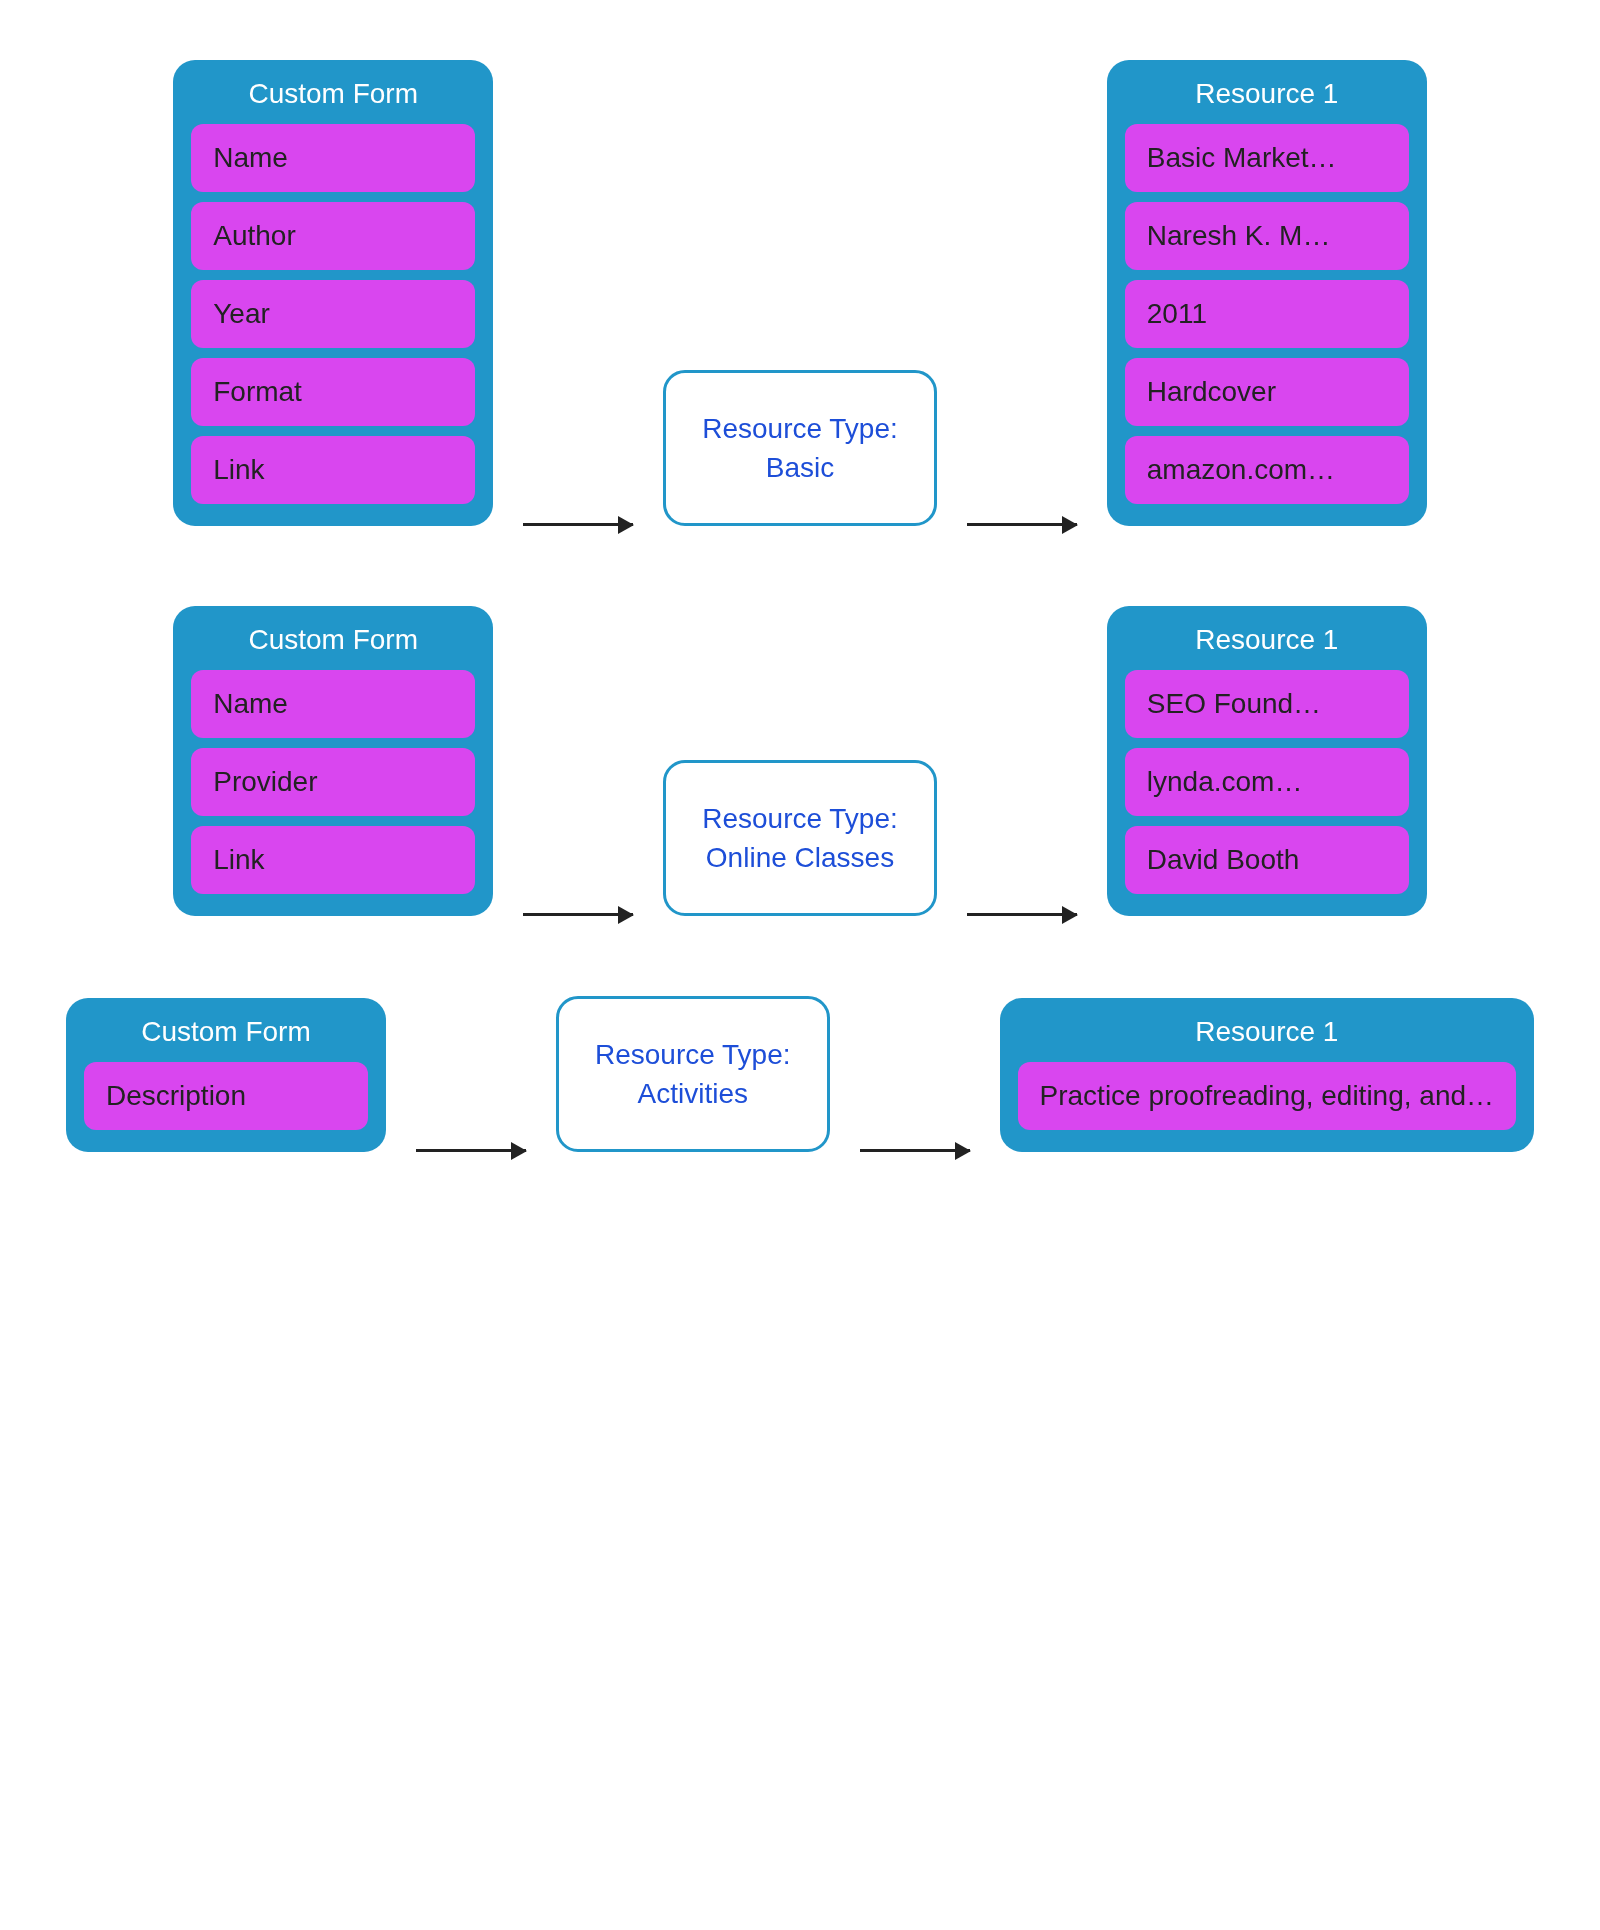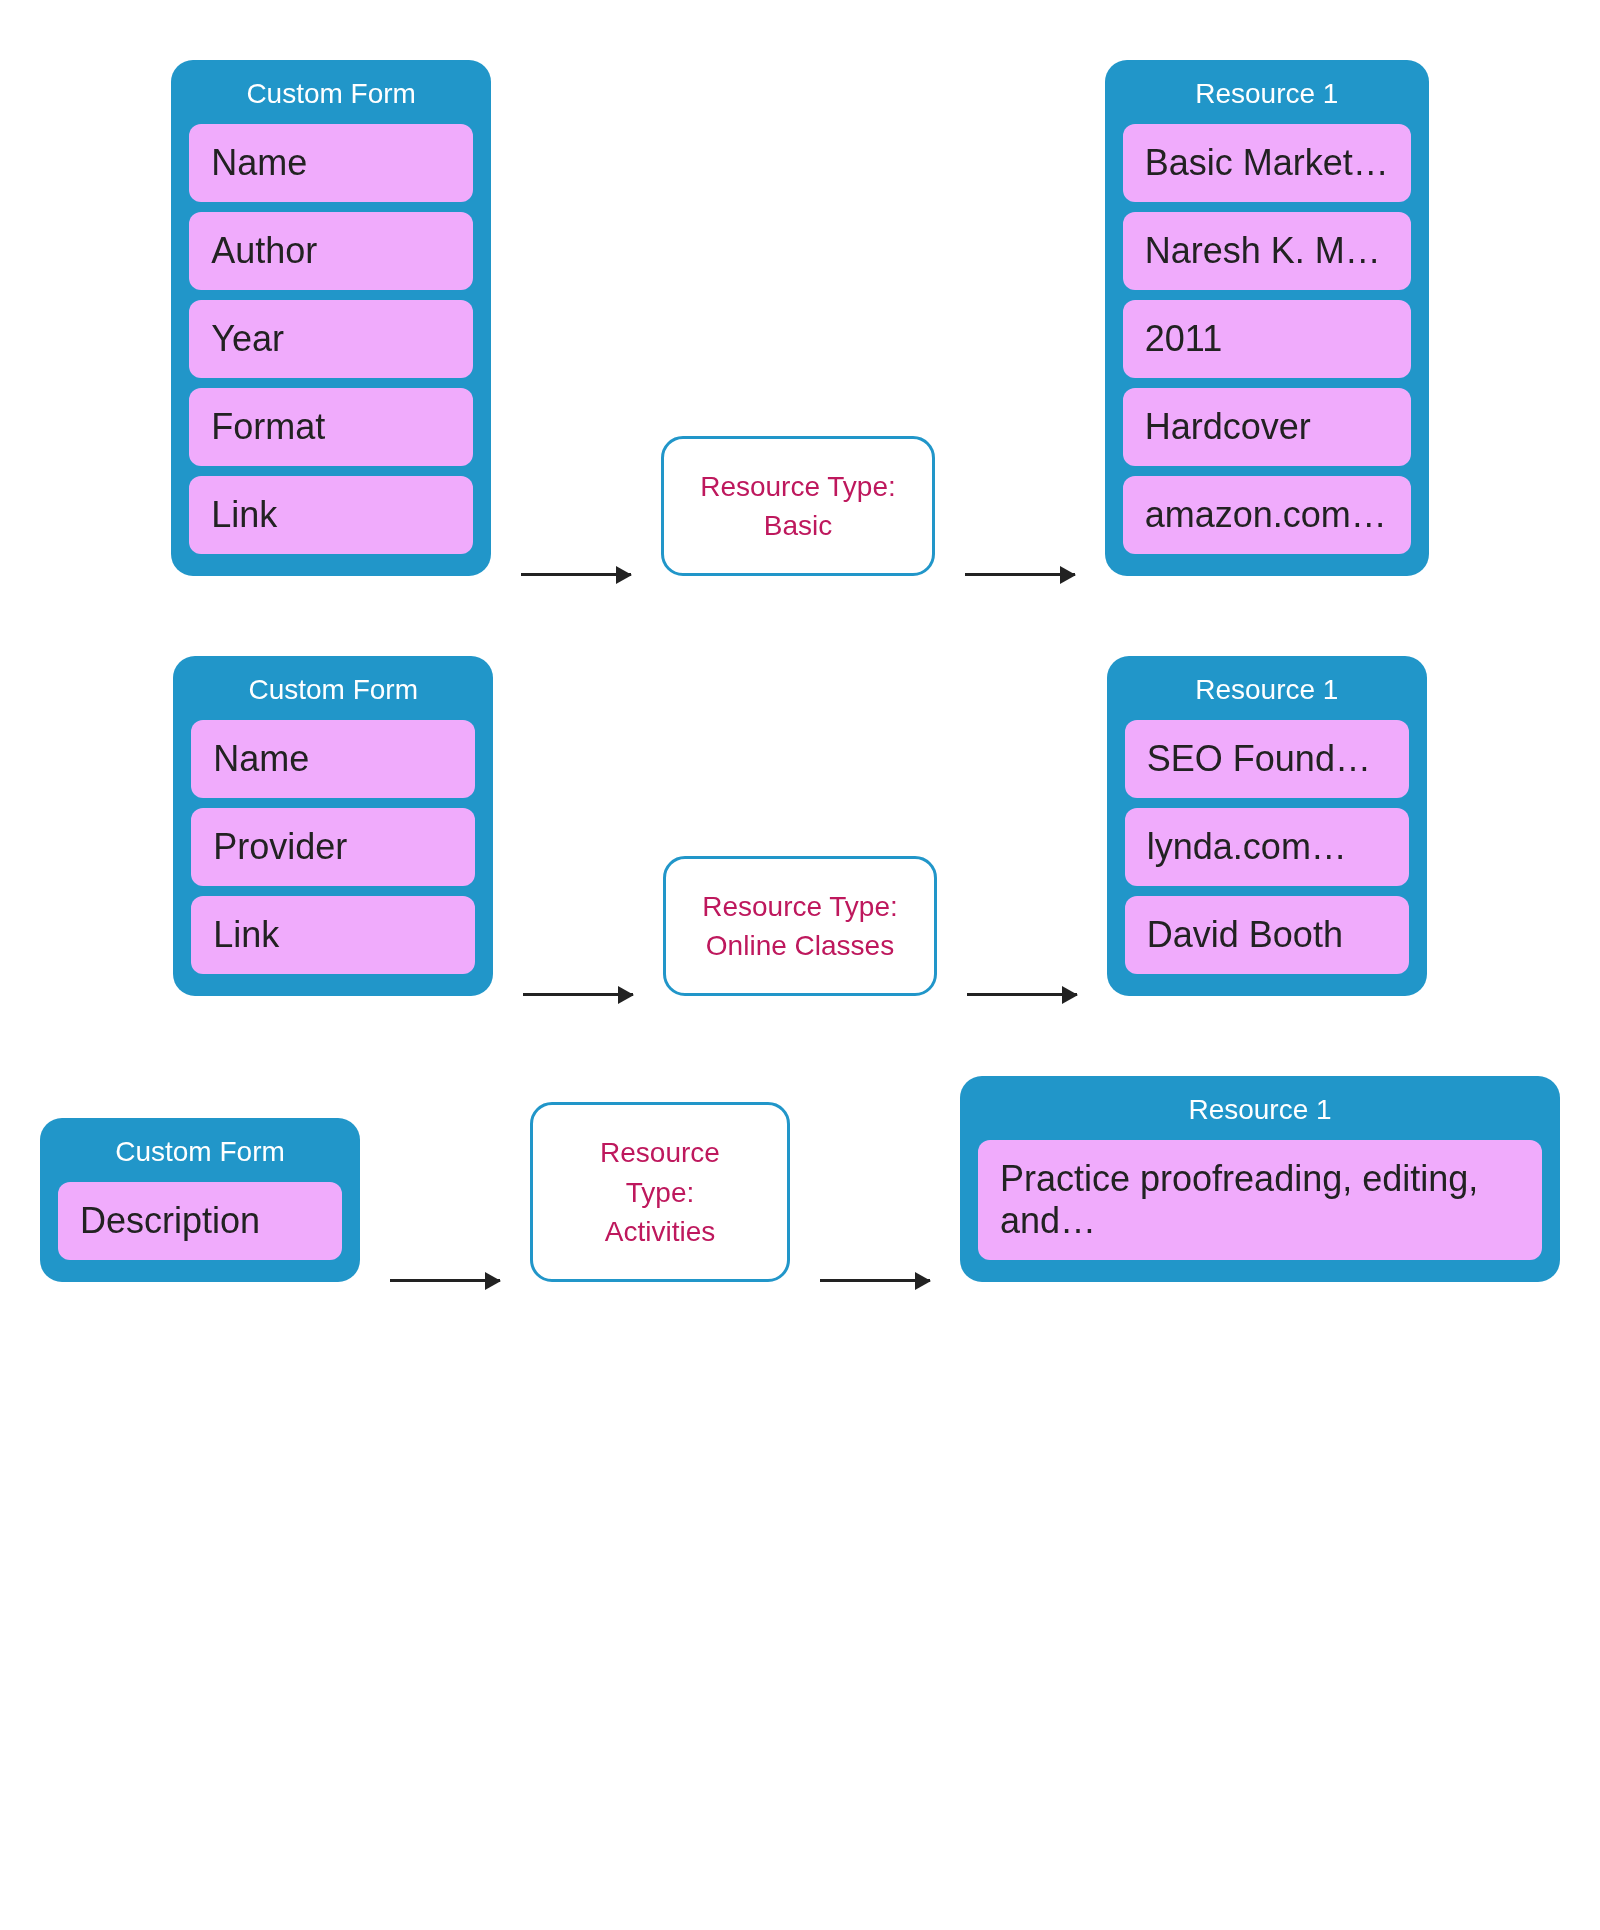--- a/index.html
+++ b/index.html
@@ -32,25 +32,25 @@
 
     .blue-box-title {
       color: #fff;
       font-size: 28px;
       font-weight: 500;
       text-align: center;
       margin-bottom: 14px;
     }
 
     .white-field {
-      background: #f0abfc;
+      background: #d946ef;
       border-radius: 12px;
       padding: 18px 22px;
       margin-bottom: 10px;
-      font-size: 36px;
+      font-size: 28px;
       color: #222;
       font-weight: 400;
       min-width: 280px;
     }
 
     .white-field:last-child {
       margin-bottom: 0;
     }
 
     
@@ -77,25 +77,25 @@
       border-left: 16px solid #222;
       border-top: 9px solid transparent;
       border-bottom: 9px solid transparent;
     }
 
     
     .resource-type-box {
       background: #fff;
       border: 3px solid #2196C9;
       border-radius: 22px;
-      padding: 28px 36px;
+      padding: 36px 36px;
       min-width: 260px;
       text-align: center;
       font-size: 28px;
-      color: #be185d;
+      color: #1d4ed8;
       line-height: 1.4;
     }
 
     
     .resource-box {
       background: #2196C9;
       border-radius: 22px;
       padding: 18px 18px 22px 18px;
       min-width: 320px;
     }

